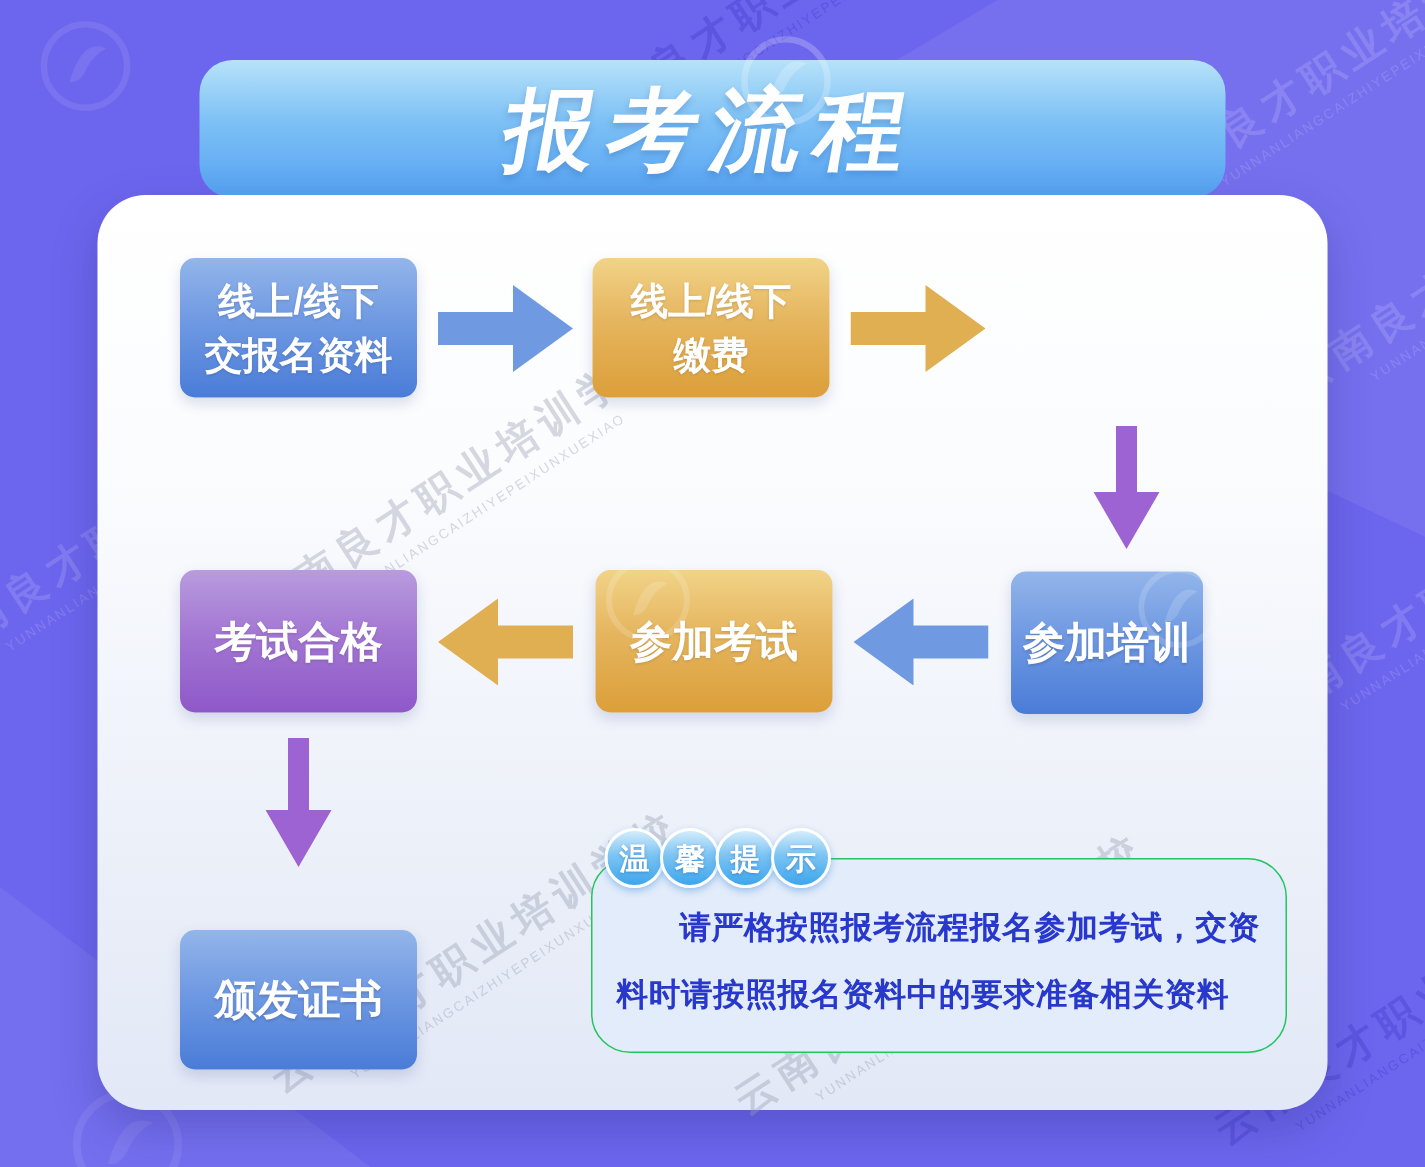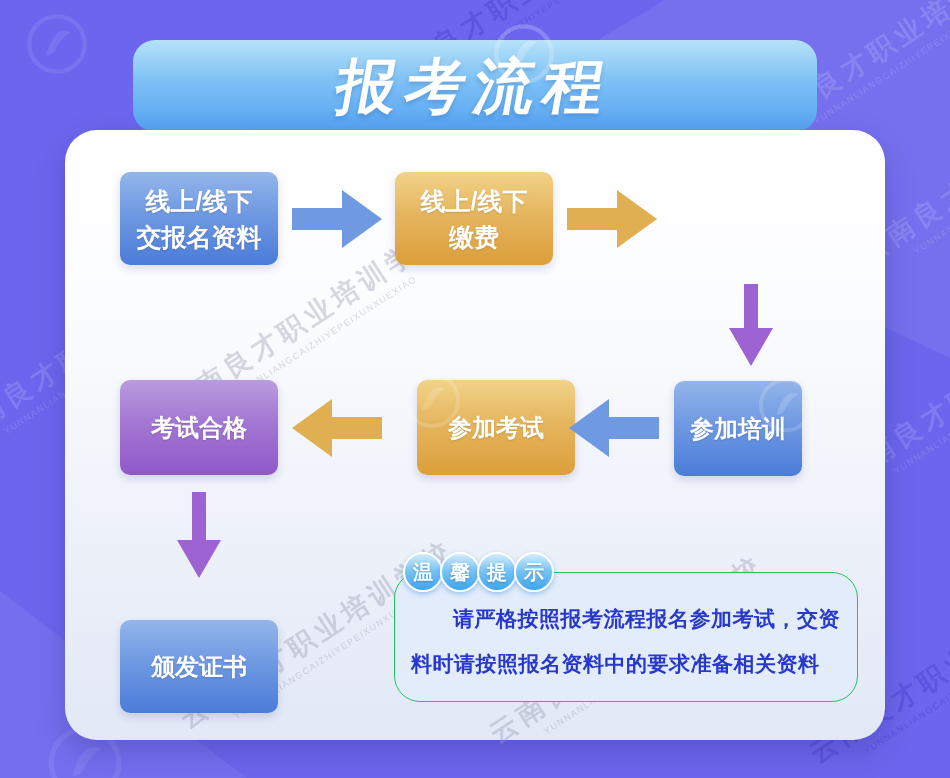--- a/index.html
+++ b/index.html
@@ -45,21 +45,21 @@
   
   .flow-box{position:absolute;z-index:6;border-radius:10px;
     display:flex;flex-direction:column;align-items:center;justify-content:center;
     color:#fff;font-weight:bold;text-align:center;
     text-shadow:0 1px 2px rgba(0,0,0,0.15);
     box-shadow:0 4px 9px rgba(60,70,150,0.18);}
   .theme-blue  {background:linear-gradient(180deg,#93b5ea 0%,#6f99e2 45%,#4a7cd8 100%);}
   .theme-gold  {background:linear-gradient(180deg,#f1d388 0%,#e5b55e 45%,#dc9f3a 100%);}
   .theme-purple{background:linear-gradient(180deg,#b99bde 0%,#a377d3 45%,#8f58c8 100%);}
   .two-line{font-size:25px;line-height:36px;}
-  .one-line{font-size:24px;}
+  .one-line{font-size:28px;}
   .arrow{position:absolute;z-index:6;}
 
   
   .tip-box{position:absolute;left:394px;top:572px;width:464px;height:130px;
     z-index:8;border-radius:26px;border:1px solid #22c55e;
     background:#e2ecfa;box-sizing:border-box;}
   .tip-text{margin:0;padding:23px 16px 0 16px;text-indent:2em;
     color:#2838cc;font-weight:bold;font-size:21px;line-height:45px;
     letter-spacing:0.5px;}
   .tip-bubbles{position:absolute;left:403px;top:552px;z-index:9;display:flex;}
@@ -160,21 +160,21 @@
   </svg>
 
   <div class="flow-box theme-purple one-line" style="left:120px;top:380px;width:158px;height:95px;">
     <span>考试合格</span>
   </div>
 
   <svg class="arrow" style="left:292px;top:399px;" width="90" height="58" viewBox="0 0 90 58">
     <polygon points="90,18 40,18 40,0 0,29 40,58 40,40 90,40" fill="#dfaf52"></polygon>
   </svg>
 
-  <div class="flow-box theme-gold one-line" style="left:417px;top:380px;width:158px;height:95px;">
+  <div class="flow-box theme-gold one-line" style="left:397px;top:380px;width:158px;height:95px;">
     <span>参加考试</span>
   </div>
 
   <svg class="arrow" style="left:569px;top:399px;" width="90" height="58" viewBox="0 0 90 58">
     <polygon points="90,18 40,18 40,0 0,29 40,58 40,40 90,40" fill="#6f9ae2"></polygon>
   </svg>
 
   <div class="flow-box theme-blue one-line" style="left:674px;top:381px;width:128px;height:95px;">
     <span>参加培训</span>
   </div>

